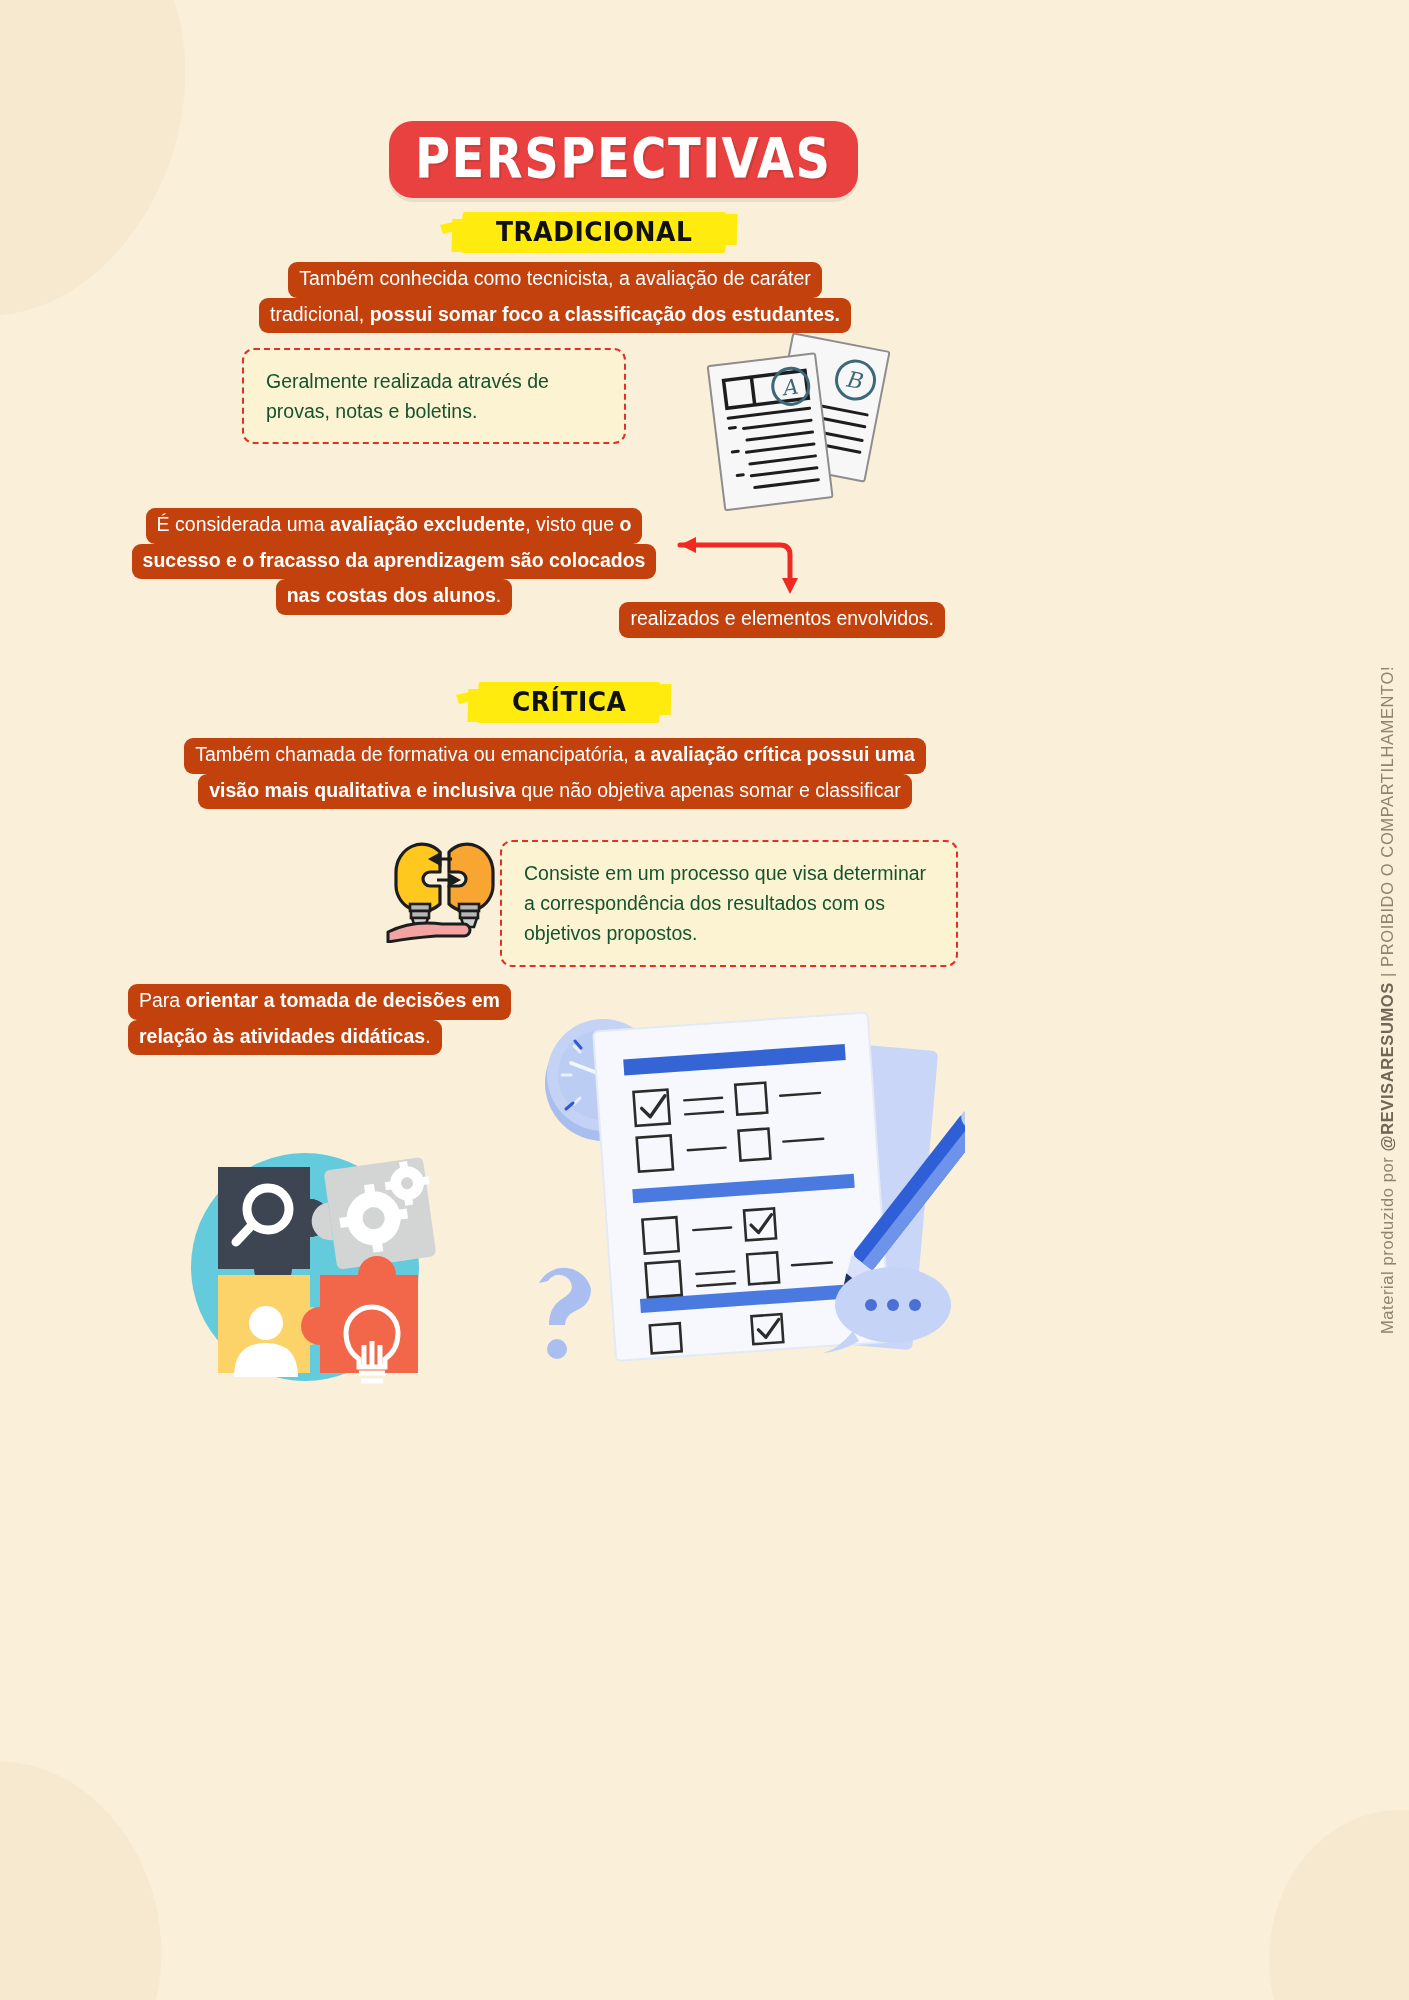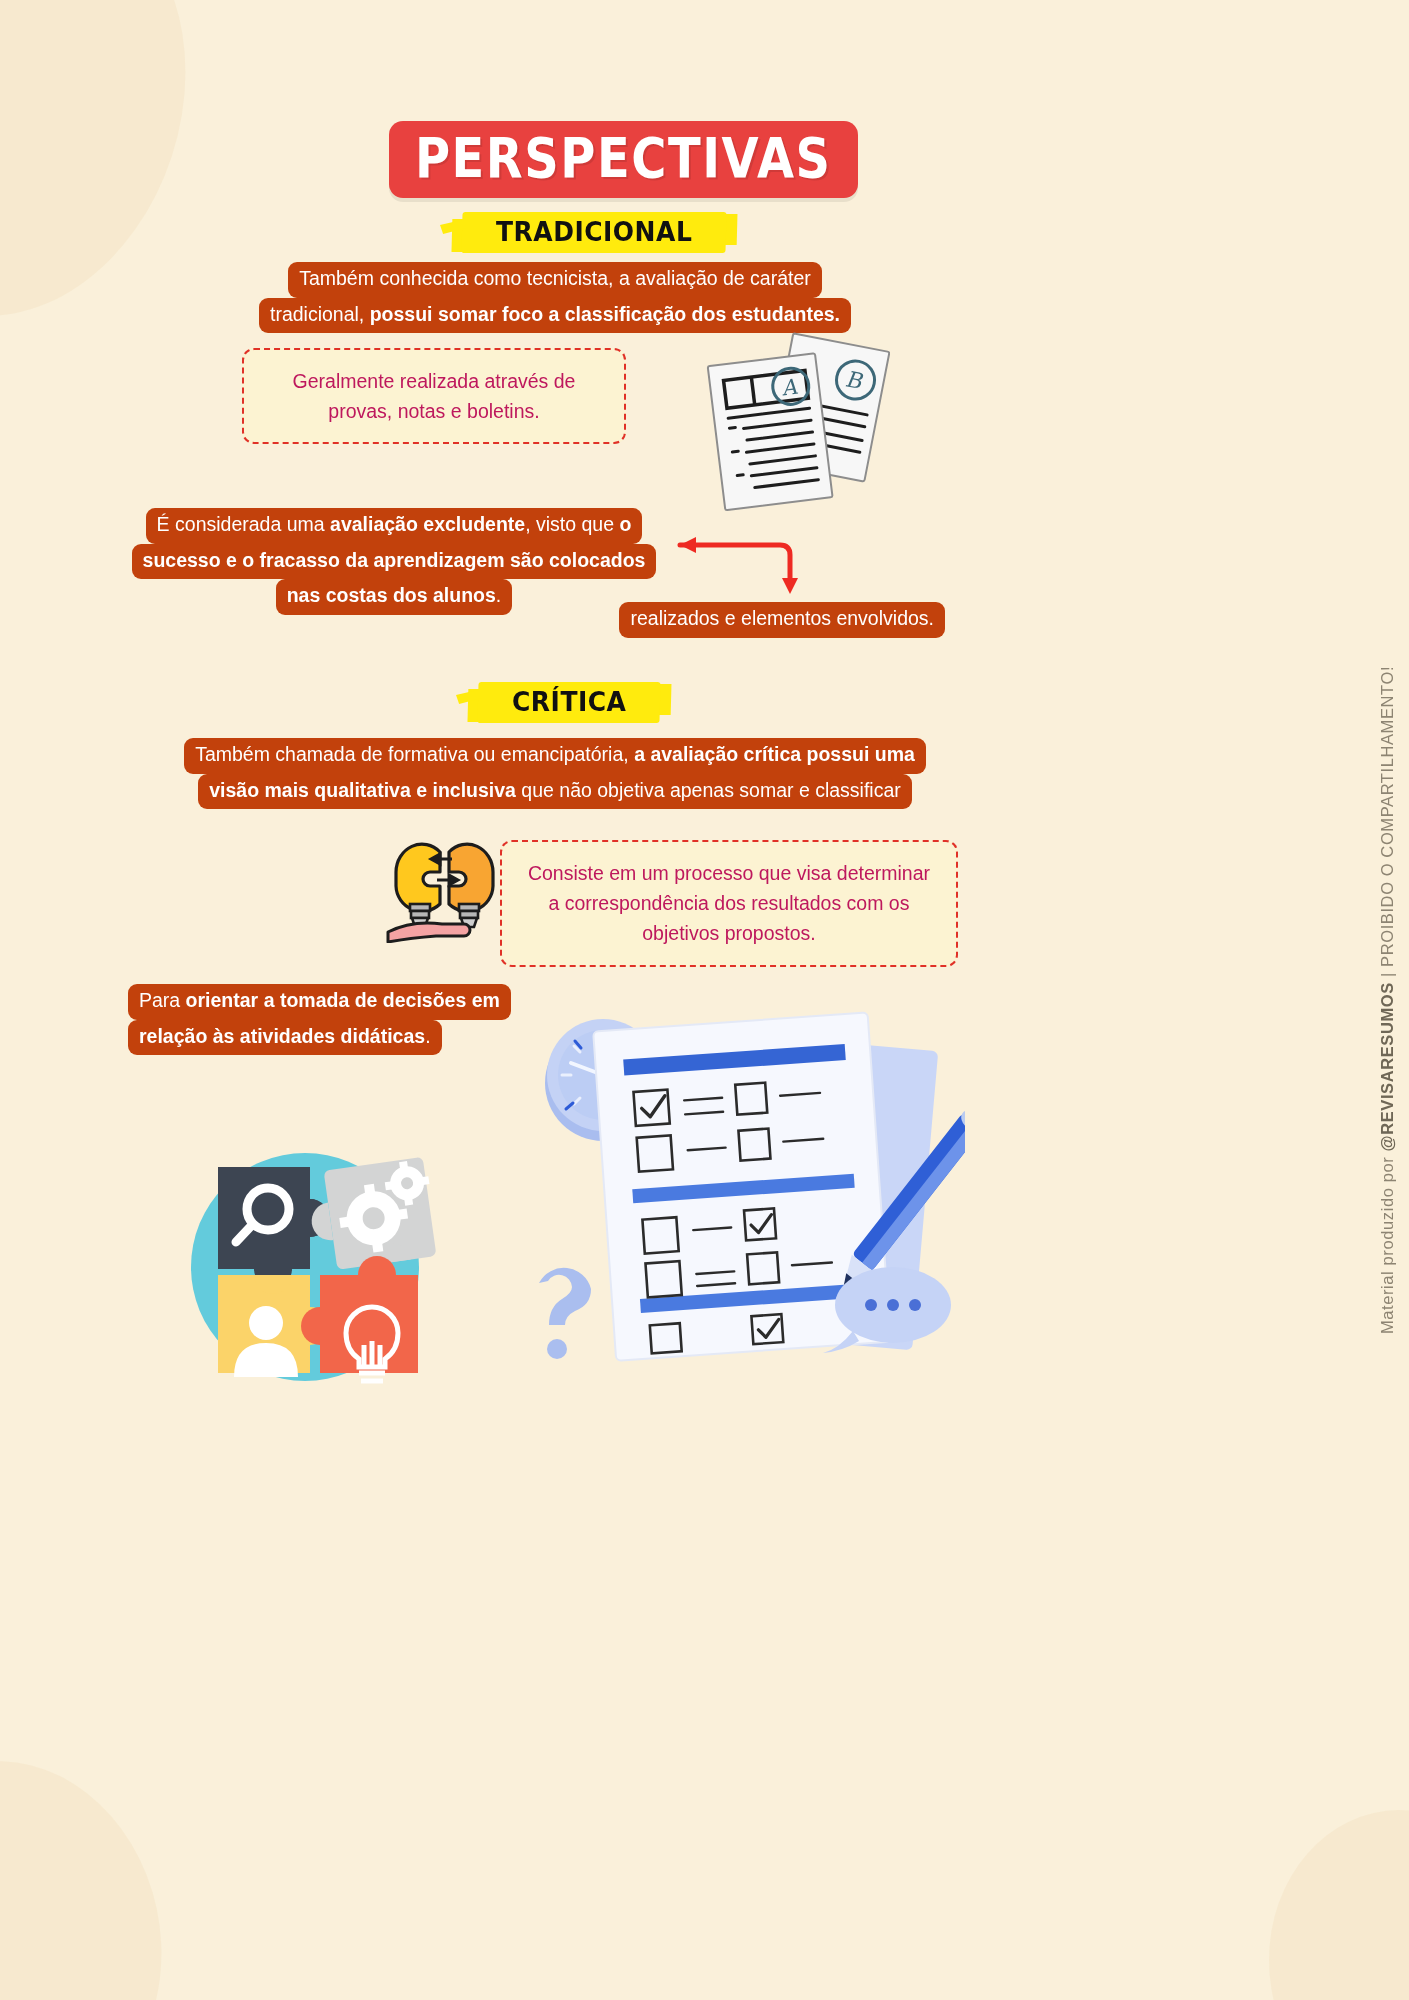--- a/index.html
+++ b/index.html
@@ -13,21 +13,21 @@
   .blob{position:absolute;border-radius:50%;background:#f6e7cb;opacity:.75;pointer-events:none;}
   .blob.tl{width:330px;height:430px;left:-150px;top:-110px;transform:rotate(18deg);}
   .blob.bl{width:300px;height:360px;left:-140px;bottom:-120px;transform:rotate(-12deg);}
   .blob.br{width:260px;height:300px;right:-120px;bottom:-110px;}
 
   .sheet{position:absolute;inset:0;}
 
   
   .title-wrap{position:absolute;left:389px;top:121px;}
   .title{
-    background:#e8413f;border-radius:14px;
+    background:#e8413f;border-radius:24px;
     padding:13px 30px 17px 30px;
     box-shadow:0 4px 0 rgba(0,0,0,.07);
   }
   .title span{
     display:block;color:#ffffff;font-weight:bold;
     font-size:47px;letter-spacing:1.5px;line-height:1;
     transform:scaleY(1.18) scaleX(1.02);
     transform-origin:center;
     font-family:"DejaVu Sans",sans-serif;
     text-shadow:2px 2px 0 rgba(0,0,0,.10);
@@ -67,22 +67,22 @@
     padding:1px 11px 3px 11px;margin:0;
     box-decoration-break:clone;
   }
   .blue.center .ln{margin-left:auto;margin-right:auto;}
   .blue.right .ln{margin-left:auto;}
 
   
   .dashed{
     position:absolute;background:#fcf3d2;
     border:2.5px dashed #e03127;border-radius:12px;
-    color:#be185d;font-size:19.5px;line-height:1.55;
-    text-align:center;padding:16px 22px;
+    color:#14532d;font-size:19.5px;line-height:1.55;
+    padding:16px 22px;
     font-family:"Liberation Sans",sans-serif;
   }
   .dashed b{font-weight:normal;}
 
   
   .side{
     position:absolute;right:12px;top:50%;transform:translateY(-50%) rotate(180deg);
     writing-mode:vertical-rl;
     color:#8d8472;font-size:16.5px;letter-spacing:.6px;white-space:nowrap;
   }

